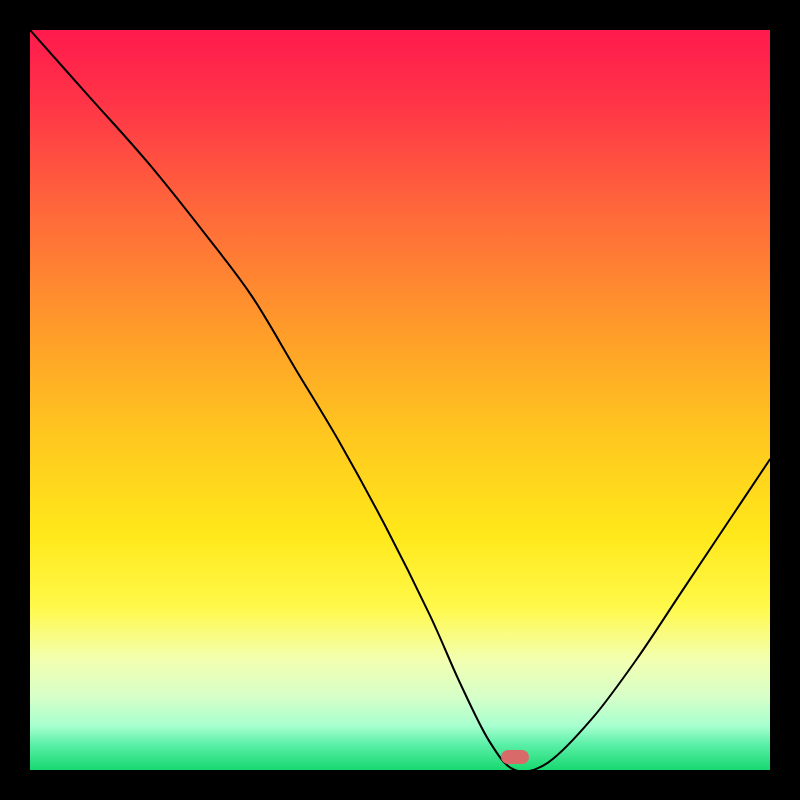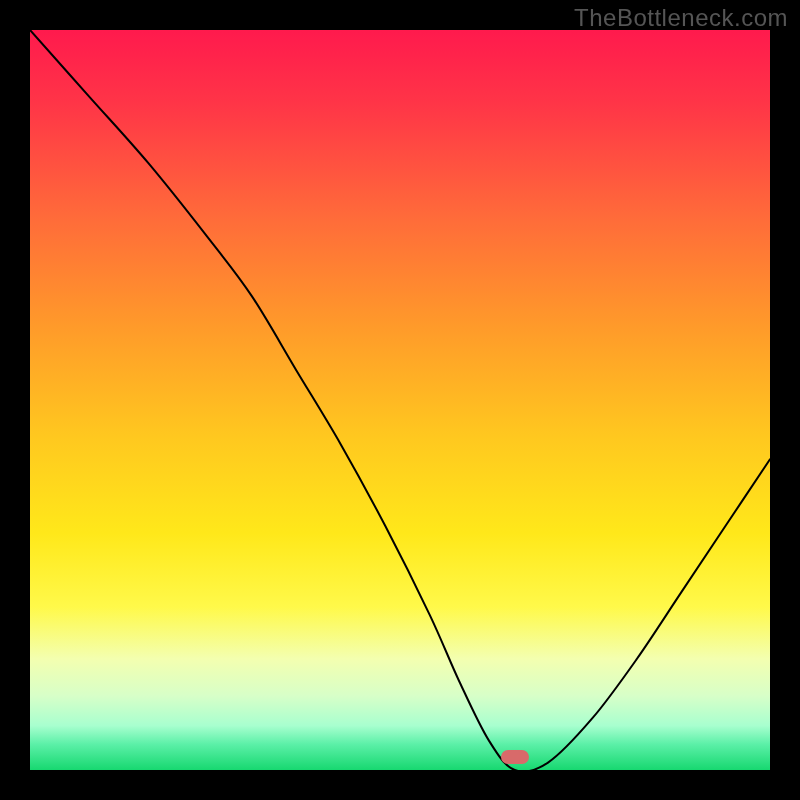--- a/index.html
+++ b/index.html
@@ -53,21 +53,20 @@
     height: 14px;
     border-radius: 7px;
     background: #d86a6a;
     transform: translate(-50%, -50%);
   }
 </style>
 </head>
 <body>
 
 <div class="frame">
-  <div class="watermark">TheBottleneck.com</div>
 
   <div class="plot-area">
     <svg class="gradient" viewBox="0 0 100 100" preserveAspectRatio="none">
       <defs>
         <linearGradient id="bg" x1="0" y1="0" x2="0" y2="1">
             <stop offset="0.0%" stop-color="#ff1a4d"></stop>
             <stop offset="10.0%" stop-color="#ff3547"></stop>
             <stop offset="25.0%" stop-color="#ff6a3a"></stop>
             <stop offset="40.0%" stop-color="#ff9a2a"></stop>
             <stop offset="55.0%" stop-color="#ffc81f"></stop>

